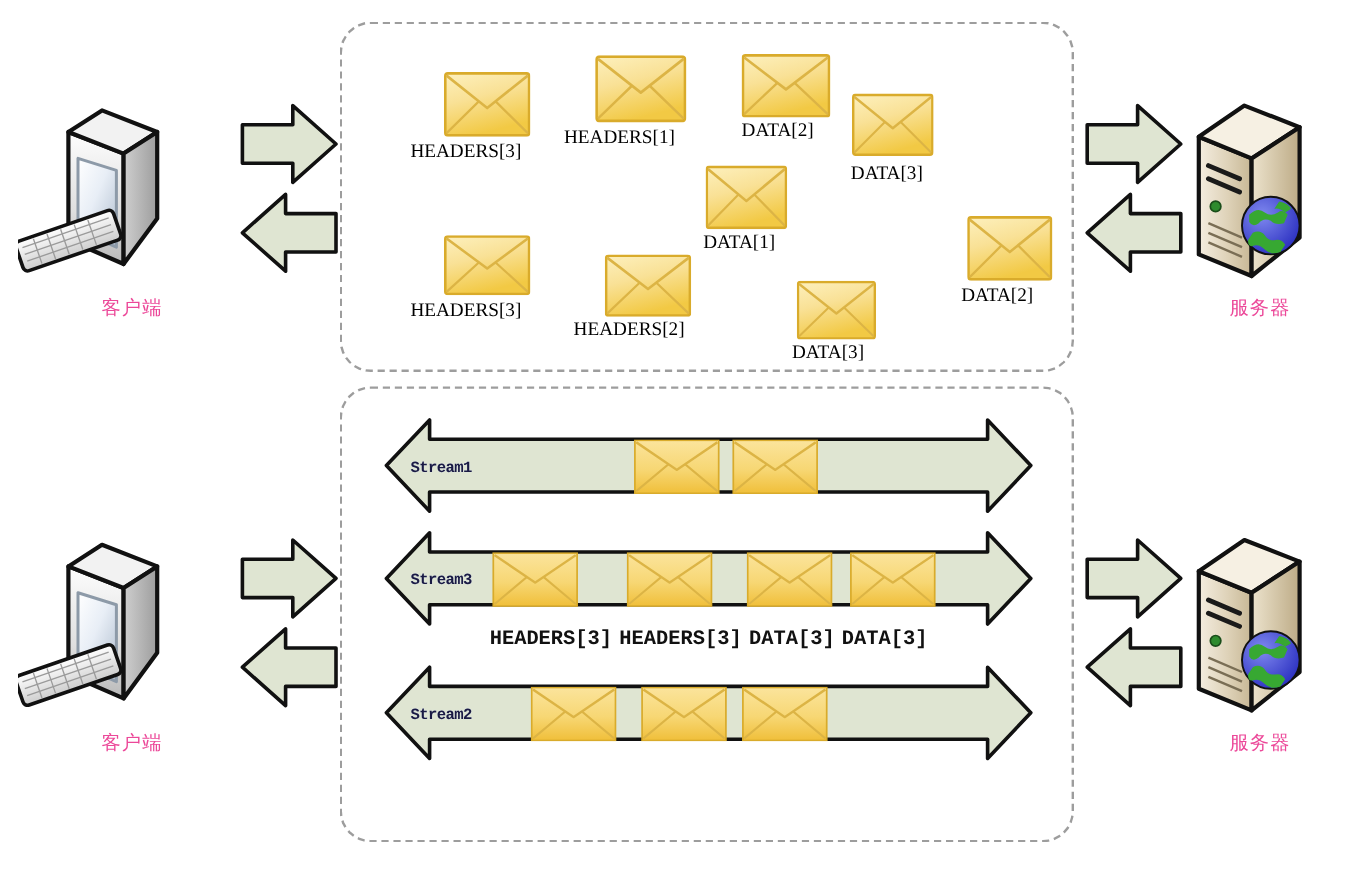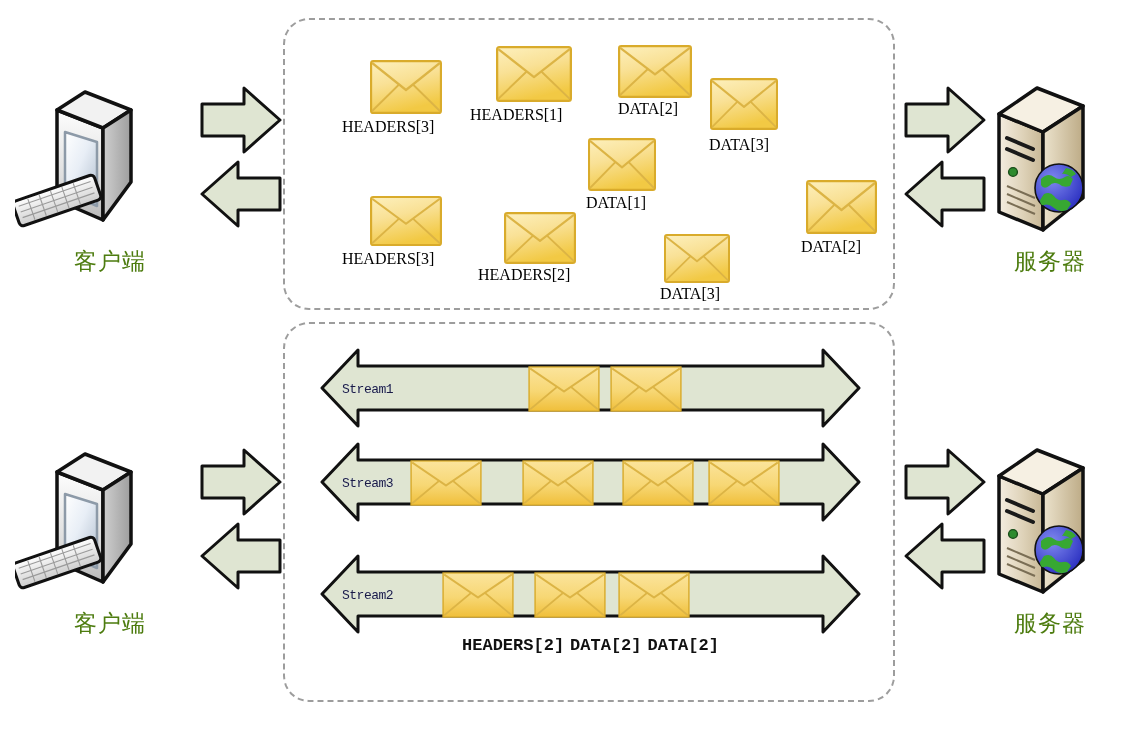--- a/index.html
+++ b/index.html
@@ -21,21 +21,21 @@
     box-sizing:border-box;
     background:transparent;
   }
   #panel-top{left:283px;top:18px;width:612px;height:292px;}
   #panel-bottom{left:283px;top:322px;width:612px;height:380px;}
 
   
   .endpoint{position:absolute;width:190px;text-align:center;}
   .endpoint .ep-label{
     font-family:"DejaVu Sans", sans-serif;
-    font-size:23px;color:#4d7c0f;letter-spacing:1px;
+    font-size:16px;color:#ec4899;letter-spacing:1px;
     margin-top:2px;white-space:nowrap;
   }
   #client-top{left:15px;top:70px;}
   #client-bottom{left:15px;top:432px;}
   #server-top{left:955px;top:70px;}
   #server-bottom{left:955px;top:432px;}
 
   
   .exchange{position:absolute;width:90px;height:150px;}
   #ex-top-left{left:196px;top:82px;}
@@ -50,21 +50,21 @@
   
   .stream-row{position:absolute;left:318px;width:545px;height:112px;}
   #stream-row-0{top:346px;}
   #stream-row-1{top:466px;}
   #stream-row-2{top:586px;}
 
   .stream-arrow{position:absolute;left:0;top:0;width:545px;height:84px;}
   .stream-name{
     position:absolute;left:24px;top:36px;
     font-family:"Liberation Mono", monospace;
-    font-weight:normal;font-size:13px;color:#1a1a44;
+    font-weight:bold;font-size:13px;color:#1a1a44;
     letter-spacing:-0.5px;
     text-shadow:0 0 1px #d8e4f0;
     white-space:nowrap;
   }
   .flat-env{position:absolute;top:20px;height:46px;}
   .stream-caption{
     position:absolute;left:0;top:84px;width:545px;
     text-align:center;
     font-family:"Liberation Mono", monospace;
     font-weight:bold;font-size:17px;color:#111;
@@ -368,20 +368,21 @@
             <path d="M3 68 L40 33 M97 68 L60 33" fill="none" stroke="#dcb445" stroke-width="2.6"></path>
           </svg>
         </div>
         <div class="flat-env" style="left: 390px; width: 72px;">
           <svg width="72" height="46" viewBox="0 0 100 72" preserveAspectRatio="none" class="envelope">
             <rect x="1.5" y="1.5" width="97" height="69" rx="0" fill="url(#envFlatG)" stroke="#d9ab2b" stroke-width="2"></rect>
             <path d="M3 4 L50 40 L97 4" fill="none" stroke="#dcb445" stroke-width="3" stroke-linejoin="round"></path>
             <path d="M3 68 L40 33 M97 68 L60 33" fill="none" stroke="#dcb445" stroke-width="2.6"></path>
           </svg>
         </div>
+        <div class="stream-caption"><span>HEADERS[3]</span><span style="display:inline-block;width:6px"></span><span>HEADERS[3]</span><span style="display:inline-block;width:6px"></span><span>DATA[3]</span><span style="display:inline-block;width:6px"></span><span>DATA[3]</span></div>
       </div>
       <div class="stream-row" id="stream-row-2" style="top: 552px;">
         <svg class="stream-arrow" viewBox="0 0 545 84" preserveAspectRatio="none">
           <path d="M40 4 L40 20 L505 20 L505 4 L541 42 L505 80 L505 64 L40 64 L40 80 L4 42 Z" fill="#dfe5d2" stroke="#111" stroke-width="3" stroke-linejoin="round"></path>
         </svg>
         <div class="stream-name">Stream2</div>
         <div class="flat-env" style="left: 124px; width: 72px;">
           <svg width="72" height="46" viewBox="0 0 100 72" preserveAspectRatio="none" class="envelope">
             <rect x="1.5" y="1.5" width="97" height="69" rx="0" fill="url(#envFlatG)" stroke="#d9ab2b" stroke-width="2"></rect>
             <path d="M3 4 L50 40 L97 4" fill="none" stroke="#dcb445" stroke-width="3" stroke-linejoin="round"></path>
@@ -395,21 +396,20 @@
             <path d="M3 68 L40 33 M97 68 L60 33" fill="none" stroke="#dcb445" stroke-width="2.6"></path>
           </svg>
         </div>
         <div class="flat-env" style="left: 300px; width: 72px;">
           <svg width="72" height="46" viewBox="0 0 100 72" preserveAspectRatio="none" class="envelope">
             <rect x="1.5" y="1.5" width="97" height="69" rx="0" fill="url(#envFlatG)" stroke="#d9ab2b" stroke-width="2"></rect>
             <path d="M3 4 L50 40 L97 4" fill="none" stroke="#dcb445" stroke-width="3" stroke-linejoin="round"></path>
             <path d="M3 68 L40 33 M97 68 L60 33" fill="none" stroke="#dcb445" stroke-width="2.6"></path>
           </svg>
         </div>
-        <div class="stream-caption"><span>HEADERS[2]</span><span style="display:inline-block;width:6px"></span><span>DATA[2]</span><span style="display:inline-block;width:6px"></span><span>DATA[2]</span></div>
       </div>
     </div>
 
 </div>
 
 <svg width="0" height="0" style="position:absolute" aria-hidden="true">
   <defs>
     <linearGradient id="envG" x1="0" y1="0" x2="0.35" y2="1">
       <stop offset="0%" stop-color="#fdf0bd"></stop>
       <stop offset="45%" stop-color="#f9e196"></stop>

